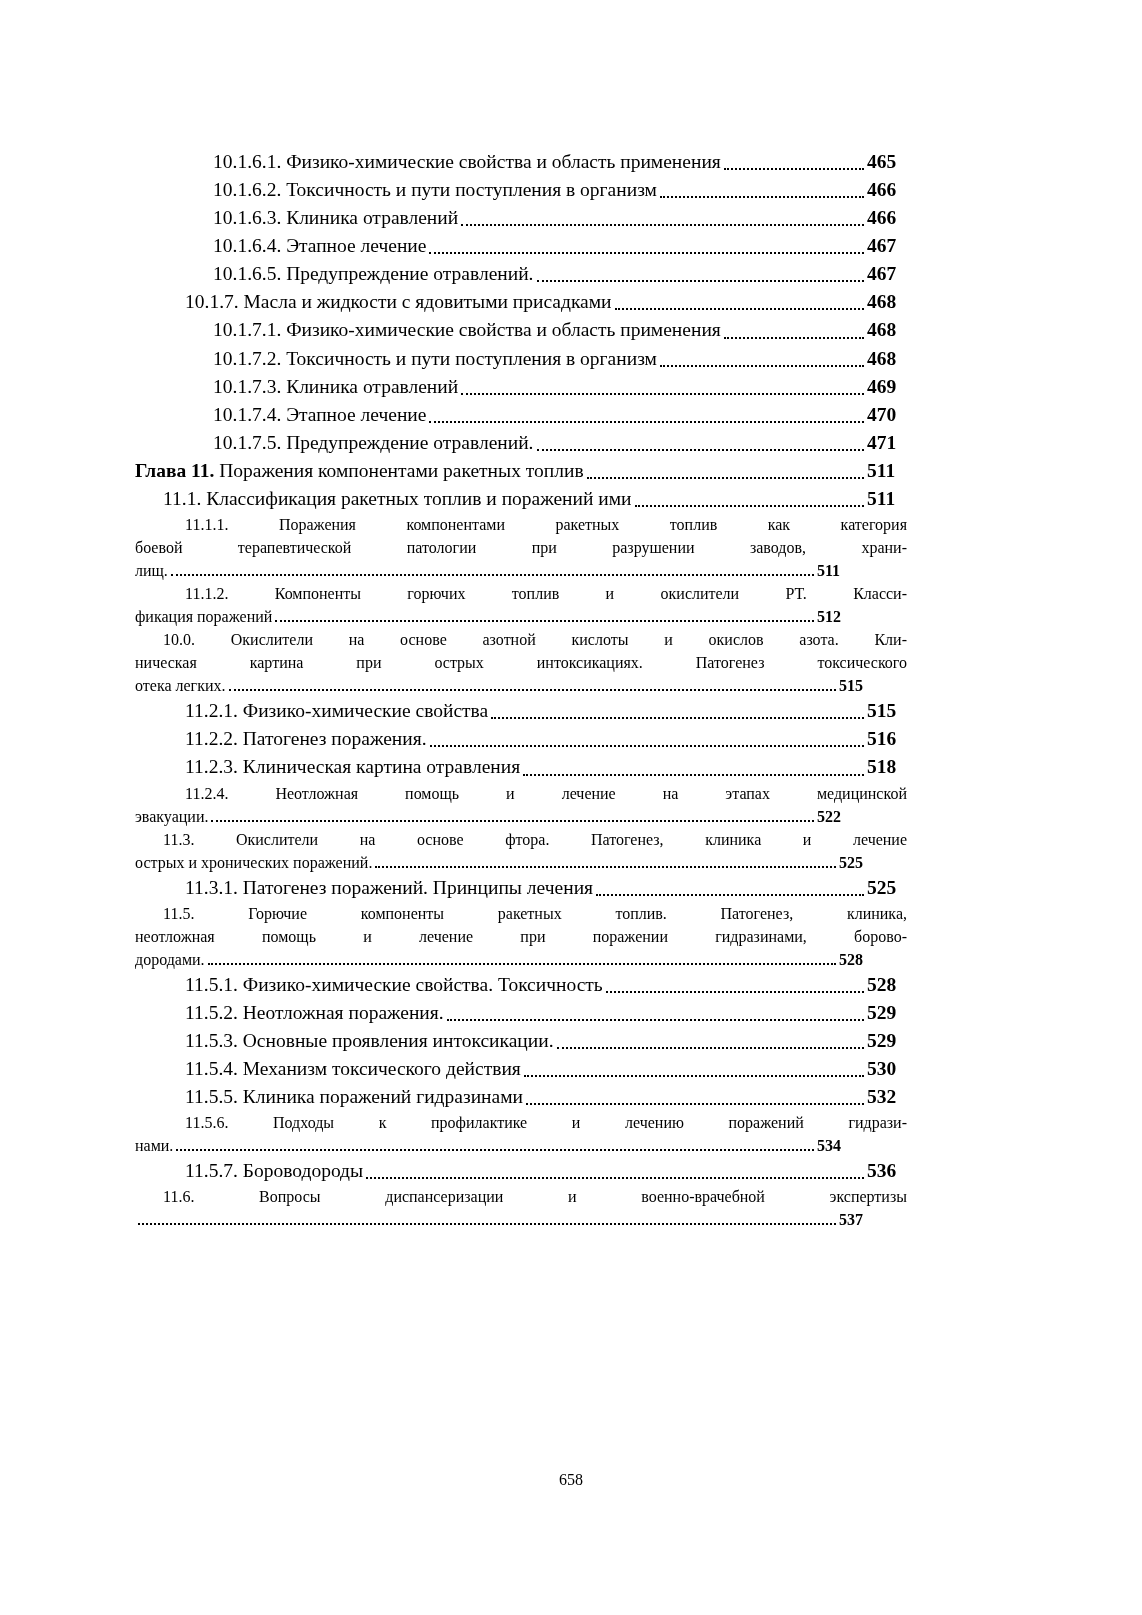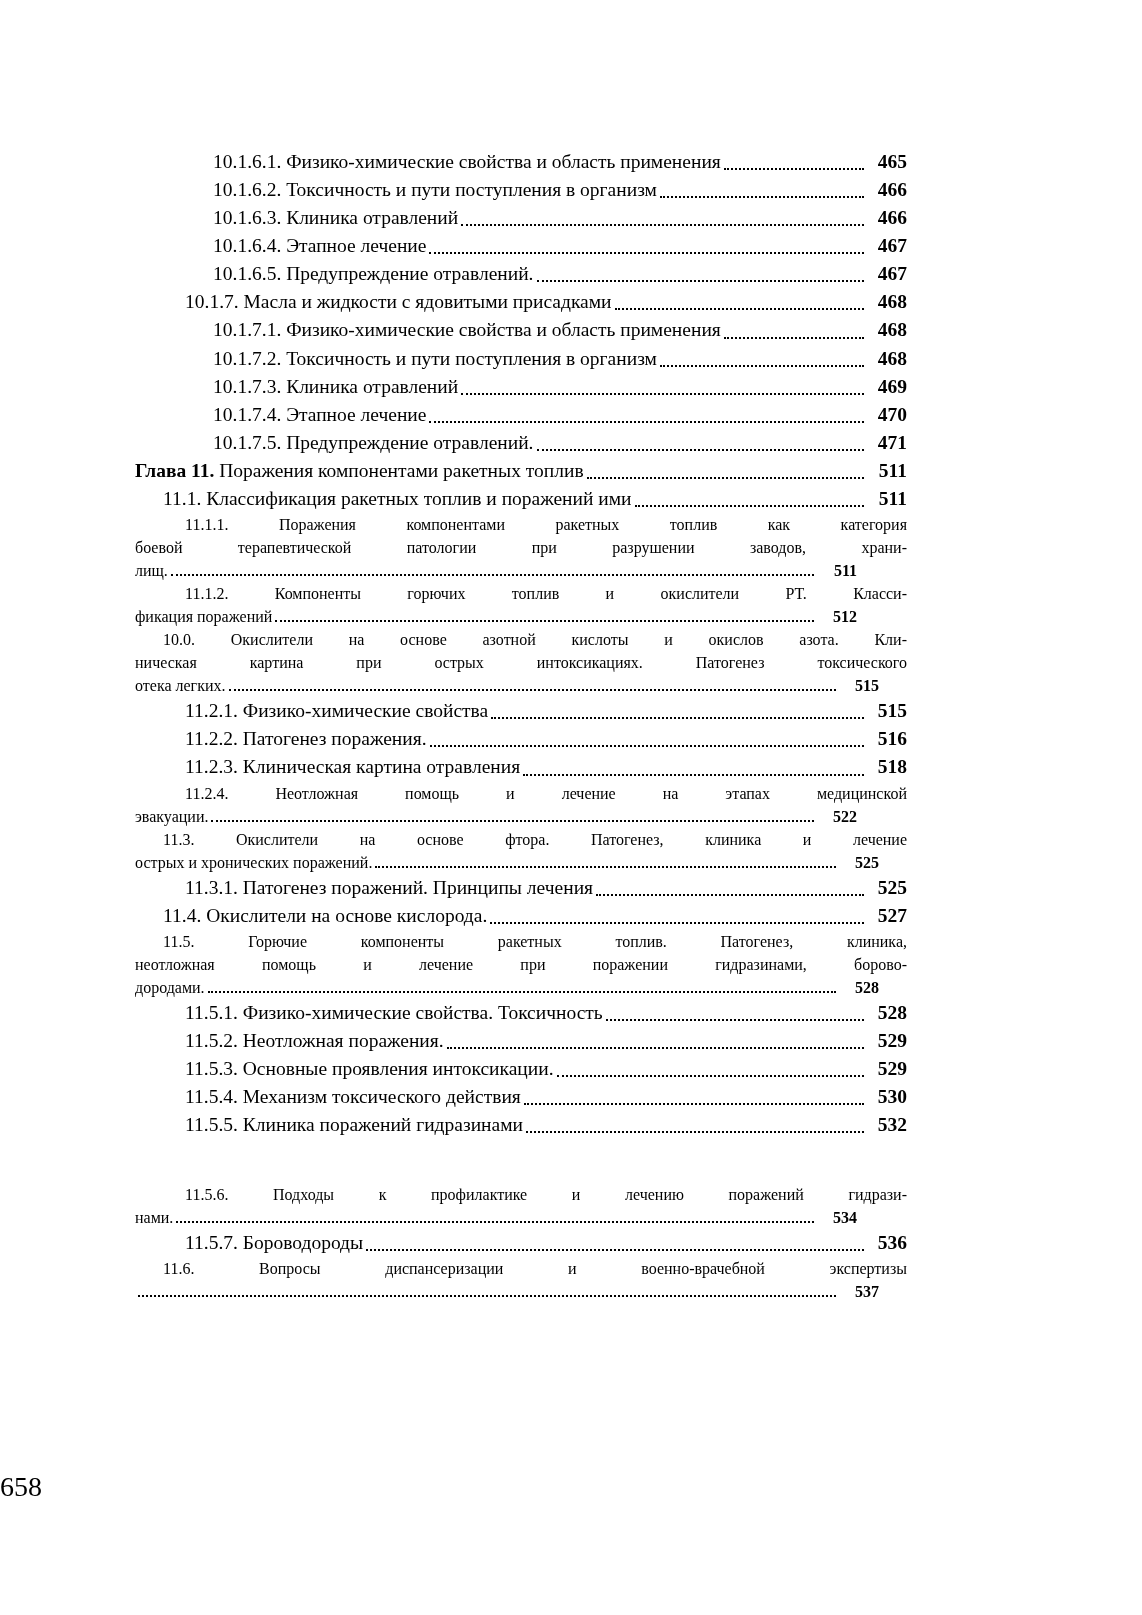--- a/index.html
+++ b/index.html
@@ -48,21 +48,21 @@
   .leader {
     flex: 1 1 auto;
     border-bottom: 2px dotted #000;
     margin: 0 3px 6px 3px;
     min-width: 8px;
     height: 1px;
   }
   .page-num {
     flex: 0 0 auto;
     font-weight: bold;
-    text-align: right;
+    text-align: left;
     min-width: 40px;
     white-space: pre;
   }
   
   .lvl-0 { padding-left: 0px; }
   .lvl-1 { padding-left: 28px; }
   .lvl-2 { padding-left: 50px; }
   .lvl-3 { padding-left: 78px; }
 
   .chapter .label { font-weight: normal; }
@@ -75,22 +75,22 @@
   .wrap-text {
     text-align: justify;
     text-align-last: justify;
     white-space: normal;
   }
   .folio {
     position: absolute;
     top: 1471px;
     left: 0;
     width: 1142px;
-    text-align: left;
-    font-size: 28px;
+    text-align: center;
+    font-size: 16px;
   }
 </style>
 </head>
 <body>
 
 <div class="page">
   <div class="toc" id="toc-root">
       <div class="entry lvl-3">
         <div class="row">
           <span class="label">10.1.6.1. Физико-химические свойства и область применения</span>
@@ -256,27 +256,20 @@
         </div>
       </div>
       <div class="entry lvl-2">
         <div class="row">
           <span class="label">11.3.1. Патогенез поражений. Принципы лечения</span>
           <span class="leader"></span>
           <span class="page-num">525</span>
         </div>
       </div>
       <div class="entry lvl-1">
-        <div class="row">
-          <span class="label">11.4. Окислители на основе кислорода.</span>
-          <span class="leader"></span>
-          <span class="page-num">527</span>
-        </div>
-      </div>
-      <div class="entry lvl-1">
         <div class="wrap-block">
           <div class="wrap-text" style="margin-left: -28px; text-indent: 28px;">11.5.  Горючие компоненты ракетных топлив. Патогенез, клиника,</div>
           <div class="wrap-text" style="margin-left: -28px;">неотложная помощь и лечение при поражении гидразинами, борово-</div>
           <div class="row" style="margin-left: -28px;">
             <span class="label">дородами.</span>
             <span class="leader"></span>
             <span class="page-num">528</span>
           </div>
         </div>
       </div>
@@ -310,21 +303,21 @@
       </div>
       <div class="entry lvl-2">
         <div class="row">
           <span class="label">11.5.5. Клиника поражений гидразинами</span>
           <span class="leader"></span>
           <span class="page-num">532</span>
         </div>
       </div>
       <div class="entry lvl-2">
         <div class="wrap-block">
-          <div class="wrap-text" style="margin-left: -50px; text-indent: 50px; margin-top: 44px;">11.5.6.  Подходы к профилактике и лечению поражений гидрази-</div>
+          <div class="wrap-text" style="margin-left: -50px; text-indent: 50px;">11.5.6.  Подходы к профилактике и лечению поражений гидрази-</div>
           <div class="row" style="margin-left: -50px;">
             <span class="label">нами.</span>
             <span class="leader"></span>
             <span class="page-num">534</span>
           </div>
         </div>
       </div>
       <div class="entry lvl-2">
         <div class="row">
           <span class="label">11.5.7. Бороводороды</span>

